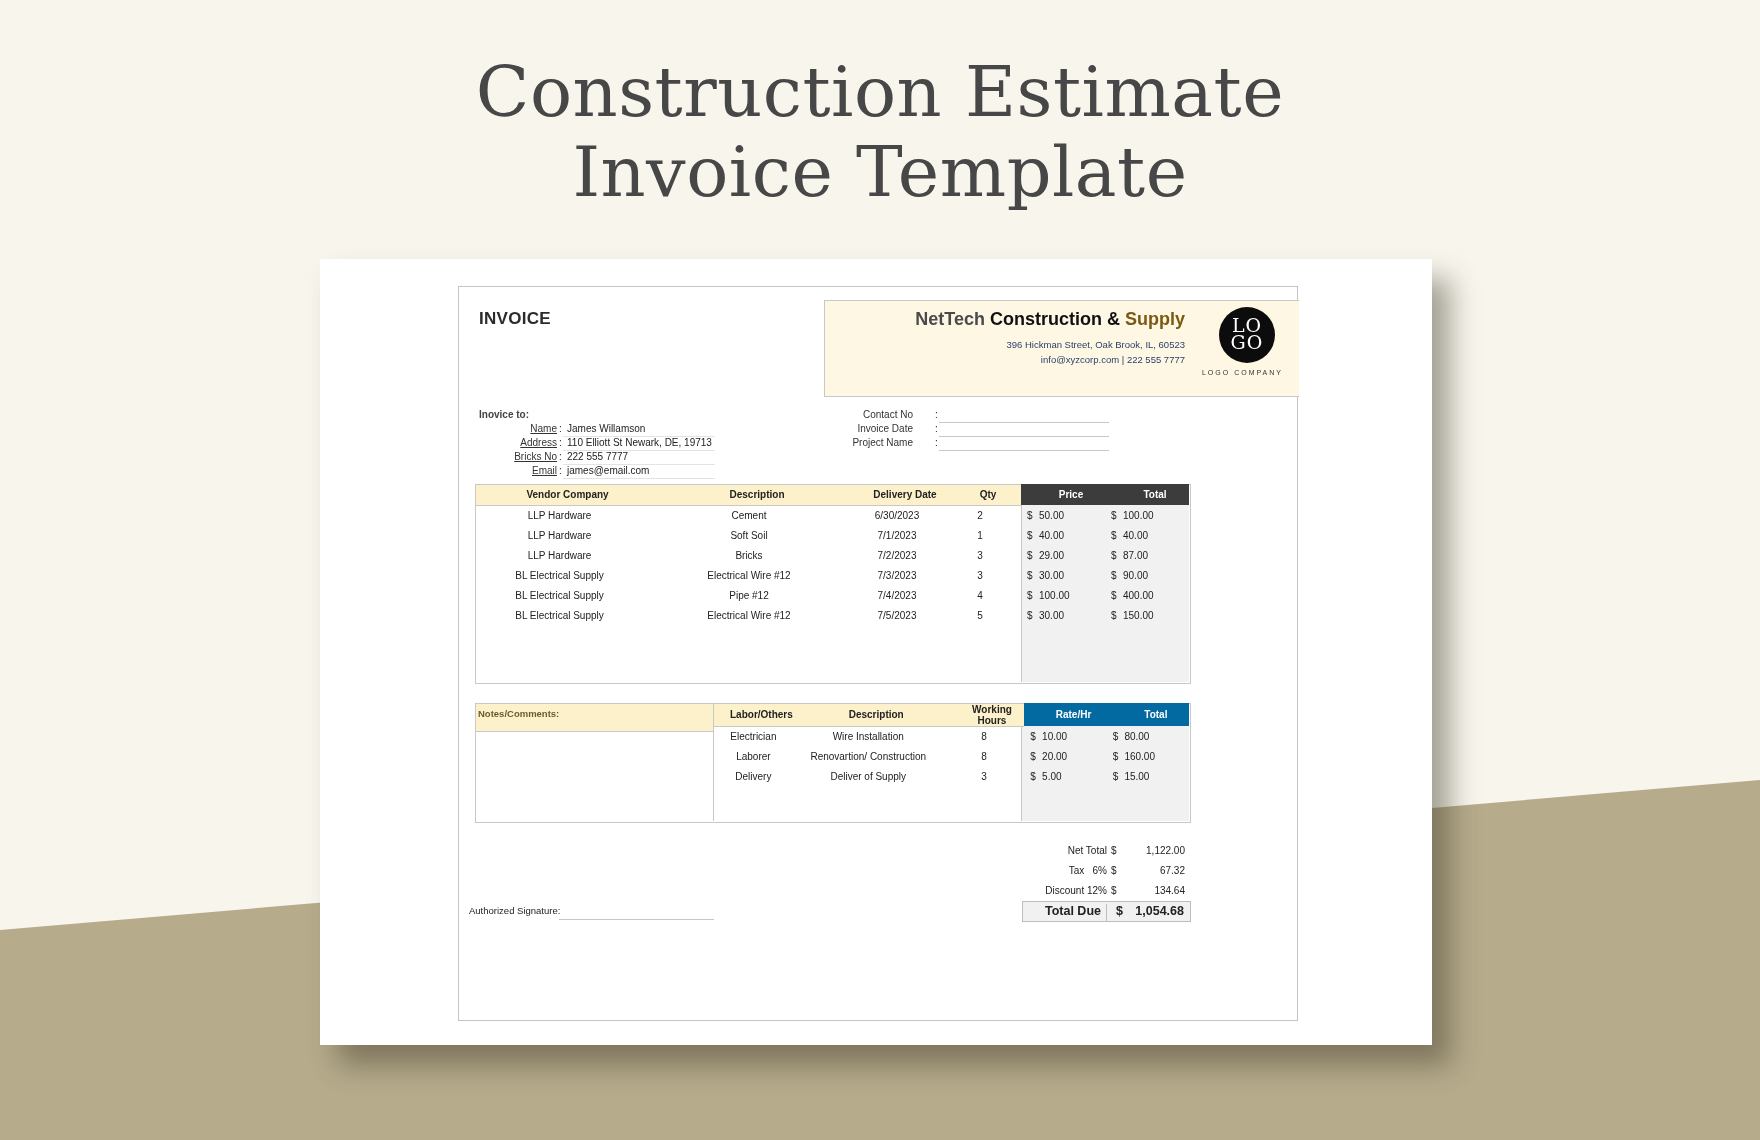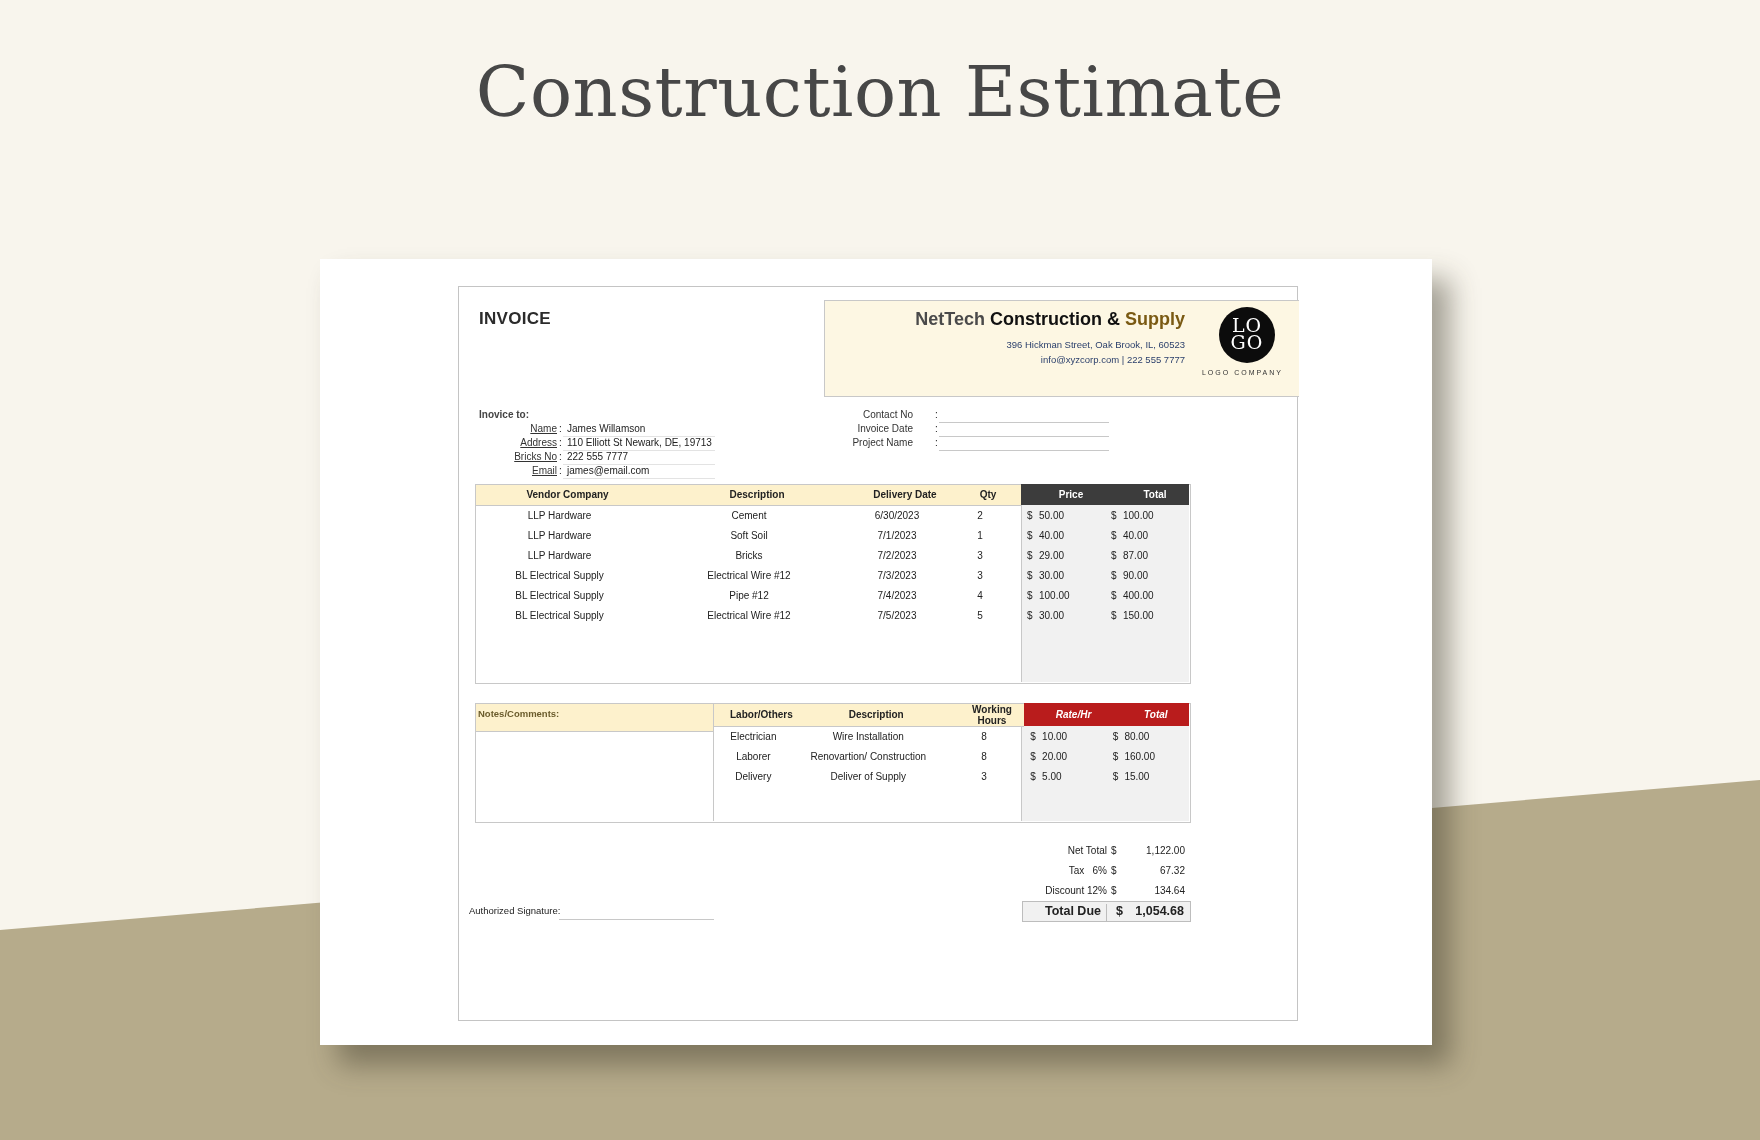--- a/index.html
+++ b/index.html
@@ -78,21 +78,21 @@
   .meta-row .colon { position: absolute; left: 96px; }
   .meta-row .val {
     position: absolute; left: 100px; width: 170px; height: 14px;
     border-bottom: 1.5px solid #c8c8c8;
   }
   table { border-collapse: collapse; font-size: 10px; }
   .tbl { position: absolute; }
   .tbl th { height: 21px; font-weight: bold; font-size: 10px; padding-left: 16px; }
   .th-light { background: #fdf1cc; color: #222; border-top: 1.5px solid #c8c8c8; border-bottom: 1.5px solid #c8c8c8; }
   .th-dark { background: #3c3c3c; color: #fff; }
-  .th-black { background: #b91c1c; color: #fff; font-style: italic; }
+  .th-black { background: #0369a1; color: #fff; }
   .tbl td { height: 20px; text-align: center; color: #222; }
   .tbl .dol { text-align: left; padding-left: 6px; }
   .tbl .num { text-align: left; padding-right: 6px; }
   .items-wrap {
     left: 16px; top: 197px; width: 716px; height: 200px;
     border: 1.5px solid #c8c8c8;
   }
   .labor-wrap {
     left: 16px; top: 416px; width: 716px; height: 120px;
     border: 1.5px solid #c8c8c8;
@@ -120,20 +120,21 @@
   .signature { left: 10px; top: 618px; font-size: 9.5px; color: #222; }
   .sig-line { left: 100px; top: 632px; width: 155px; border-bottom: 1.5px solid #c8c8c8; }
 </style>
 </head>
 <body>
 
 <div class="bg-lower"></div>
 
 <div class="page-title">
   <div>Construction Estimate</div>
+  <div>Invoice Template</div>
 </div>
 
 <div class="sheet">
   <div class="doc">
 
     <div class="abs invoice-heading">INVOICE</div>
 
     <div class="abs company-box">
       <div class="company-name">
         <span class="cn-a">NetTech</span>

